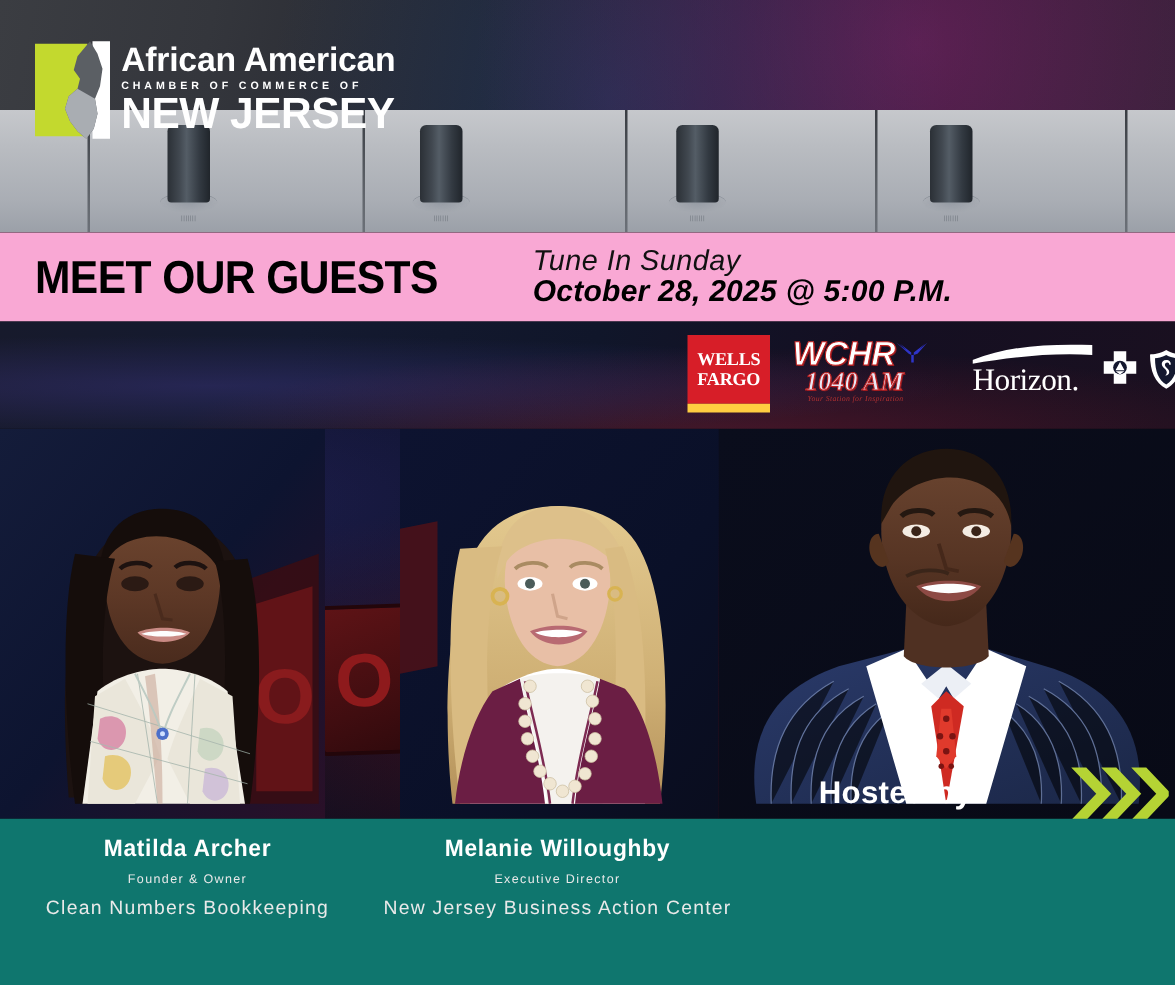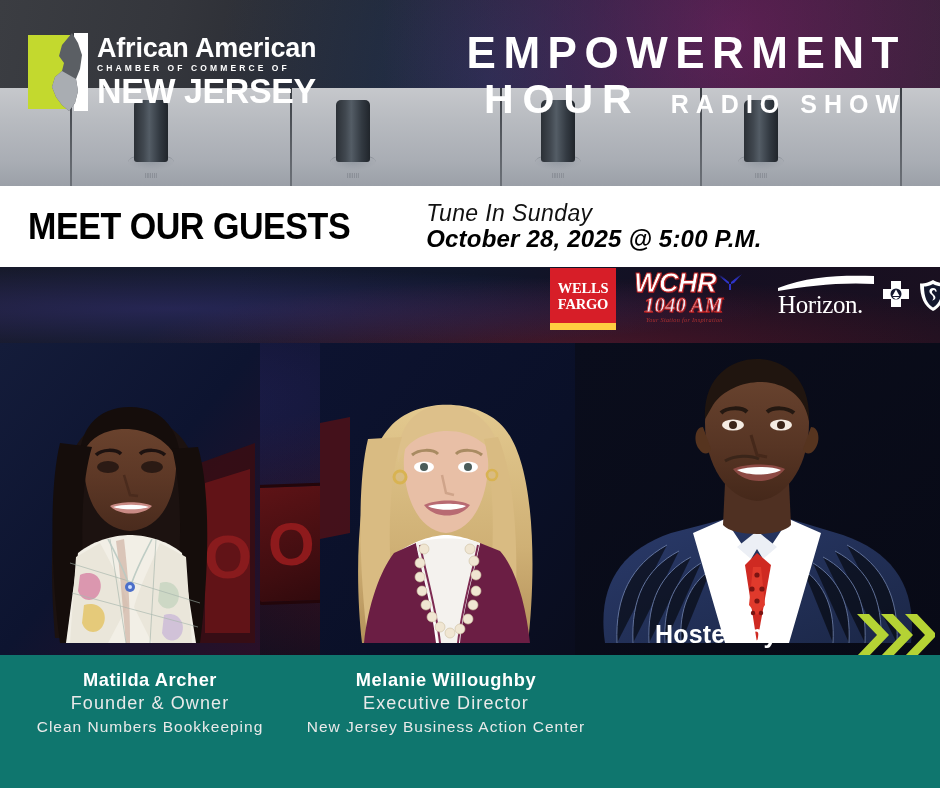--- a/index.html
+++ b/index.html
@@ -56,22 +56,22 @@
   }
 
   .show-title { position: absolute; right: 34px; top: 30px; text-align: right; z-index: 6; }
   .st-1 { color: #fff; font-size: 44px; font-weight: bold; letter-spacing: 7.5px; line-height: 46px; white-space: nowrap; }
   .st-2 { display: flex; align-items: baseline; justify-content: flex-end; gap: 30px; margin-top: 2px; }
   .st-hour { color: #fff; font-size: 41px; font-weight: bold; letter-spacing: 9px; line-height: 42px; }
   .st-radio { color: #fff; font-size: 25px; font-weight: bold; letter-spacing: 7px; line-height: 30px; }
 
   
   .banner {
-    position: absolute; left: 0; top: 186px; width: 940px; height: 81px;
-    background: #ffffff; display: flex; align-items: center; z-index: 5;
+    position: absolute; left: 0; top: 186px; width: 940px; height: 71px;
+    background: #f9a8d4; display: flex; align-items: center; z-index: 5;
   }
   .banner-left {
     color: #000; font-weight: bold; font-size: 37px; letter-spacing: -.5px;
     margin-left: 28px; transform: scaleX(.92); transform-origin: left center; white-space: nowrap;
   }
   .banner-right { margin-left: 48px; line-height: 1.05; }
   .tune { color: #111; font-size: 23px; font-style: italic; font-weight: 400; letter-spacing: .4px; white-space: nowrap; }
   .airdate { color: #000; font-size: 24px; font-style: italic; font-weight: bold; letter-spacing: .2px; white-space: nowrap; margin-top: 1px; }
 
   
@@ -141,21 +141,21 @@
   
   .captions { position: absolute; left: 0; top: 655px; width: 940px; height: 133px; background: #0f766e; z-index: 8; }
   .cap { position: absolute; top: 12px; text-align: center; }
   .cap1 { left: 0; width: 300px; }
   .cap2 { left: 300px; width: 292px; }
   .cap3 { left: 592px; width: 348px; }
   .cap-name {
     color: #fff; font-weight: bold; font-size: 19px; letter-spacing: .6px; line-height: 25px;
     font-family: "Liberation Sans Narrow", "Liberation Sans", sans-serif; transform: scaleX(.96);
   }
-  .cap-role { color: #e9e9e9; font-size: 18px; letter-spacing: 1.1px; line-height: 23px; font-weight: 300; }
+  .cap-role { color: #e9e9e9; font-size: 10px; letter-spacing: 1.1px; line-height: 23px; font-weight: 300; }
   .cap-org  { color: #e9e9e9; font-size: 15.5px; letter-spacing: 1.0px; line-height: 23px; font-weight: 300; }
   .cap3 .cap-role, .cap3 .cap-org { font-size: 17px; line-height: 26px; }
   .cap3 .cap-name { font-size: 20px; }
 </style>
 </head>
 <body>
 
 <div class="poster">
 
   <div class="header">
@@ -197,27 +197,20 @@
           <path d="M20 38 L13 44 L10 54 L14 64 L20 72 L27 78 L33 70 L36 58 L34 46 Z" fill="#a9adb2"></path>
         </svg>
       </div>
       <div class="logo-text">
         <div class="logo-l1">African American</div>
         <div class="logo-l2">CHAMBER OF COMMERCE OF</div>
         <div class="logo-l3">NEW JERSEY</div>
       </div>
     </div>
 
-    <div class="show-title">
-      <div class="st-1">EMPOWERMENT</div>
-      <div class="st-2">
-        <div class="st-hour">HOUR</div>
-        <div class="st-radio">RADIO SHOW</div>
-      </div>
-    </div>
   </div>
 
   <div class="banner">
     <div class="banner-left">MEET OUR GUESTS</div>
     <div class="banner-right">
       <div class="tune">Tune In Sunday</div>
       <div class="airdate">October 28, 2025 @ 5:00 P.M.</div>
     </div>
   </div>
 

